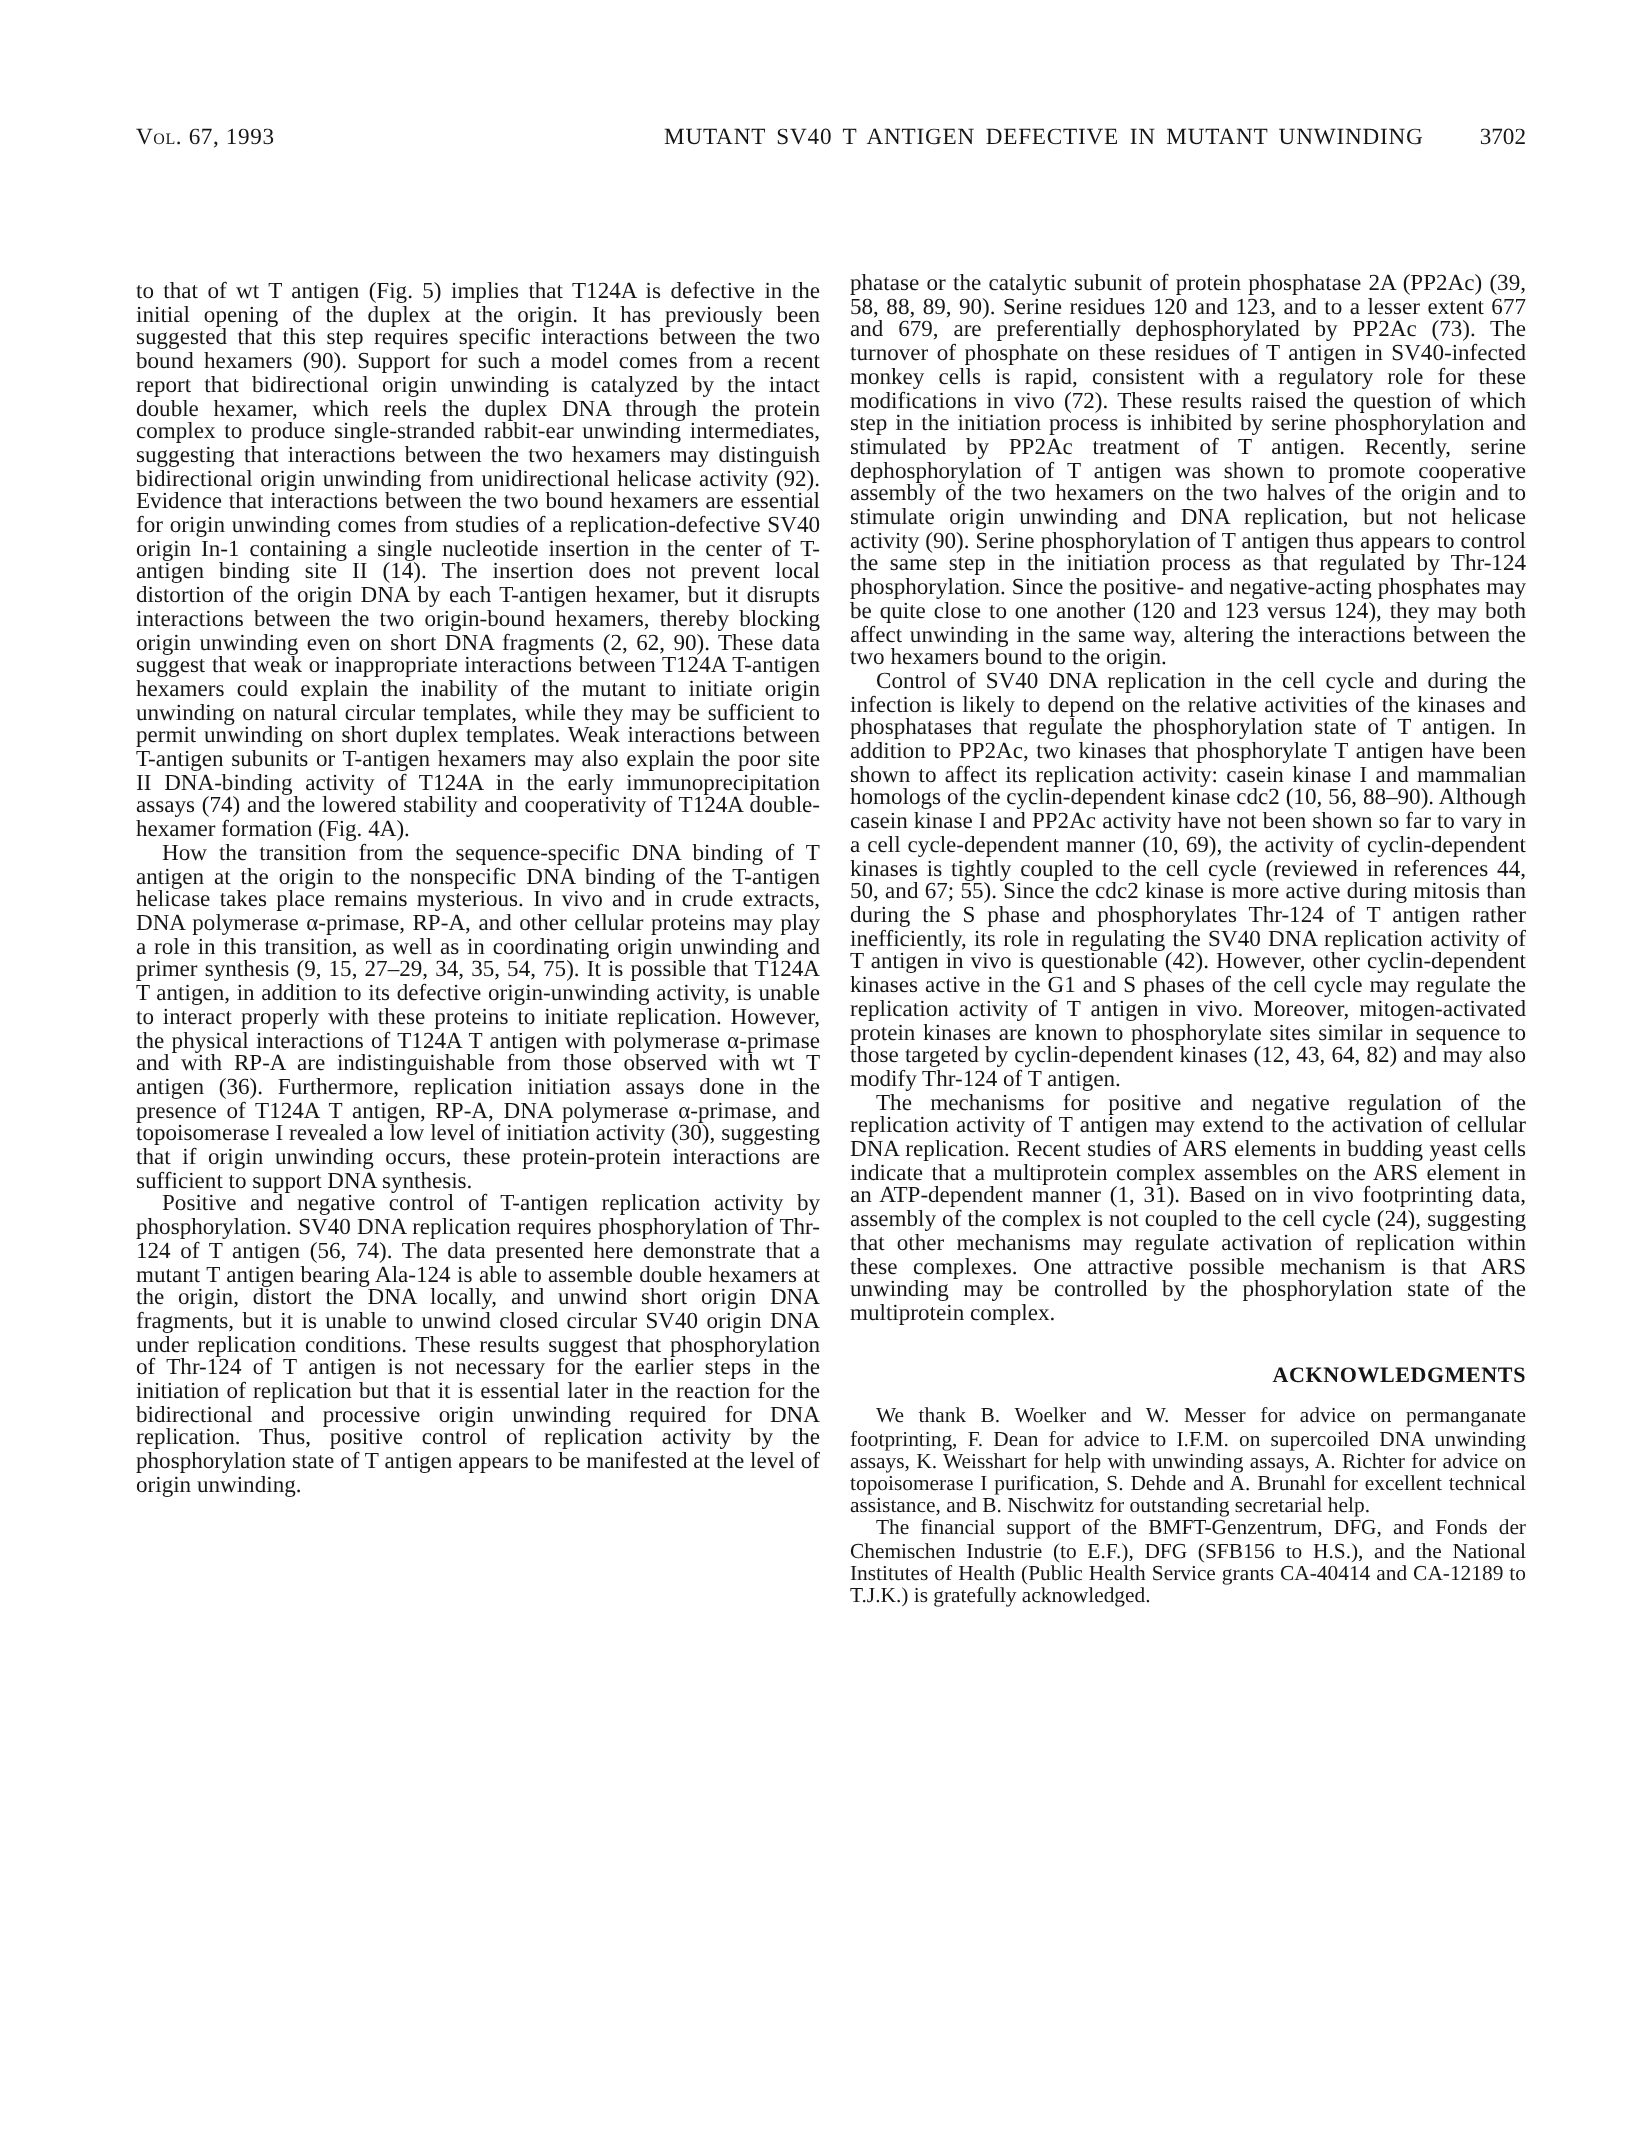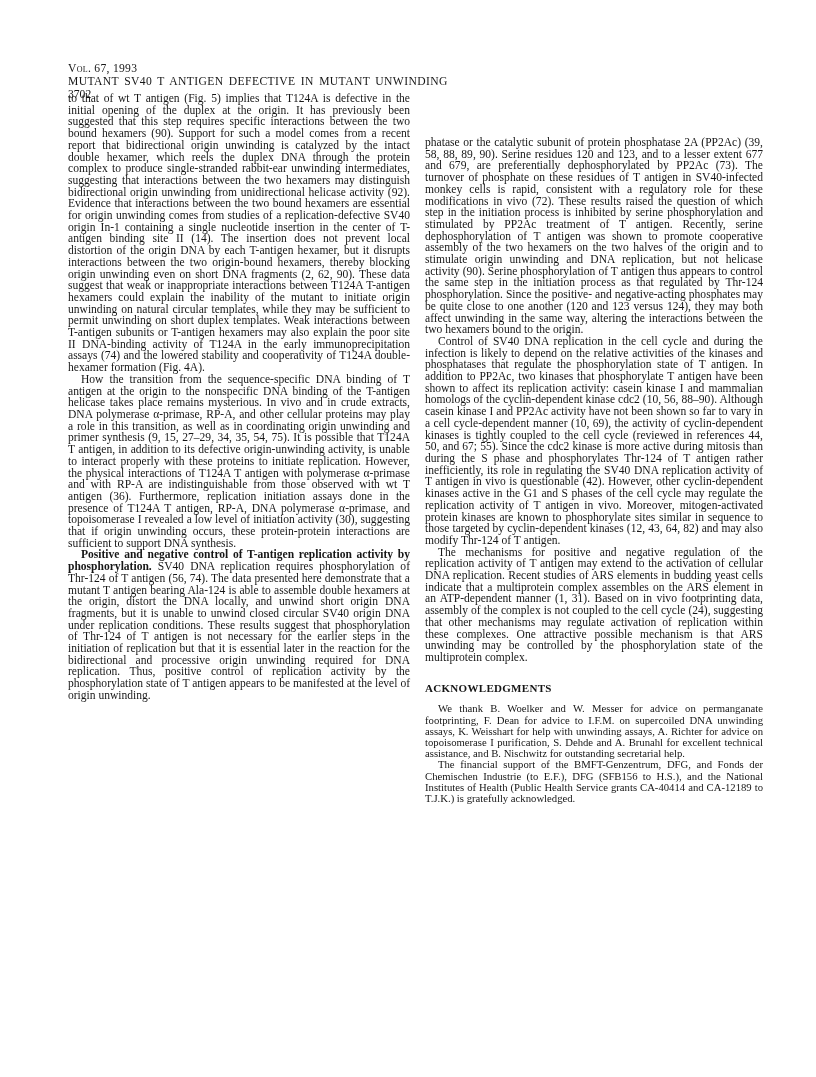--- a/index.html
+++ b/index.html
@@ -18,21 +18,20 @@
     overflow: hidden;
   }
   .header {
     position: absolute;
     top: 62px;
     left: 68px;
     width: 695px;
     display: flex;
     align-items: baseline;
     font-size: 11.6px;
-    flex-direction: column;
   }
   .header .volume {
     font-variant: small-caps;
     letter-spacing: 0.3px;
     white-space: nowrap;
   }
   .header .running-title {
     flex: 1;
     text-align: right;
     letter-spacing: 0.4px;
@@ -49,30 +48,30 @@
     left: 68px;
     width: 695px;
     display: flex;
     gap: 15px;
   }
   .col {
     font-size: 11.55px;
     line-height: 11.7px;
     text-align: justify;
   }
-  .col-left  { width: 342px; }
+  .col-left  { width: 342px; margin-top: 48px; }
   .col-right { width: 338px; margin-top: 44px; }
   .col p {
     margin: 0;
     padding: 0;
   }
   .col p.indent { text-indent: 13px; }
-  .col b { font-weight: bold; }
+  .col b { font-weight: normal; }
   .ack-heading {
-    text-align: left;
+    text-align: right;
     font-weight: bold;
     font-size: 11px;
     letter-spacing: 0.3px;
     margin-top: 19px !important;
     margin-bottom: 9px !important;
     text-indent: 0 !important;
   }
   .ack {
     font-size: 10.7px;
     line-height: 11.2px;

